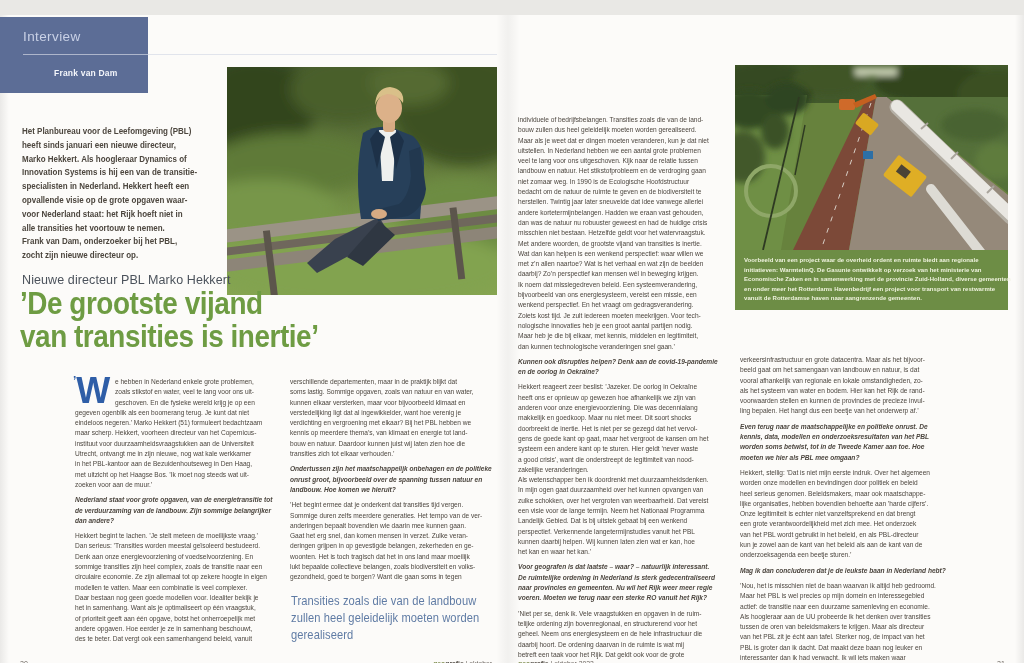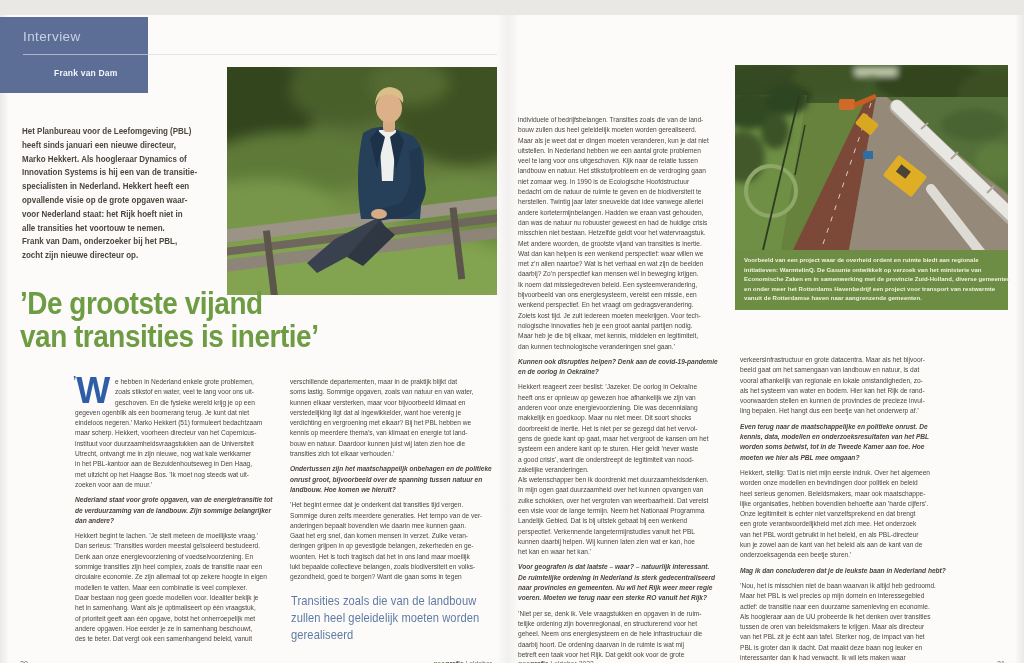--- a/index.html
+++ b/index.html
@@ -134,20 +134,21 @@
         <path d="M171 64 L163 70 L169 102 L177 74 Z" fill="#1d3148"></path>
         <path d="M193 80 L199 122 Q197 141 181 149 L151 154 L148 143 L172 137 Q182 129 184 109 L182 84 Z" fill="#22384f"></path>
         <rect x="156" y="50" width="12" height="15" rx="4" fill="#d7ab83"></rect>
         <ellipse cx="162" cy="41" rx="13" ry="15" fill="#dcb189"></ellipse>
         <path d="M148 38 Q149 21 163 20 Q178 22 176 36 Q170 27 160 27 Q151 29 148 38 Z" fill="#d9c089"></path>
         <ellipse cx="152" cy="147" rx="8" ry="5" fill="#d7ab83"></ellipse>
       </g>
     </svg>
   </div>
 
+  <div class="abs kicker">Nieuwe directeur PBL Marko Hekkert</div>
   <div class="abs headline">
     <div>’De grootste vijand</div>
     <div>van transities is inertie’</div>
   </div>
 
   <div class="abs dropcap-wrap"><span class="dropcap-quote">’</span><span class="dropcap">W</span></div>
 
   <div class="abs bodycol colA">
     <div class="blk b0-head">e hebben in Nederland enkele grote problemen,
 zoals stikstof en water, veel te lang voor ons uit-

